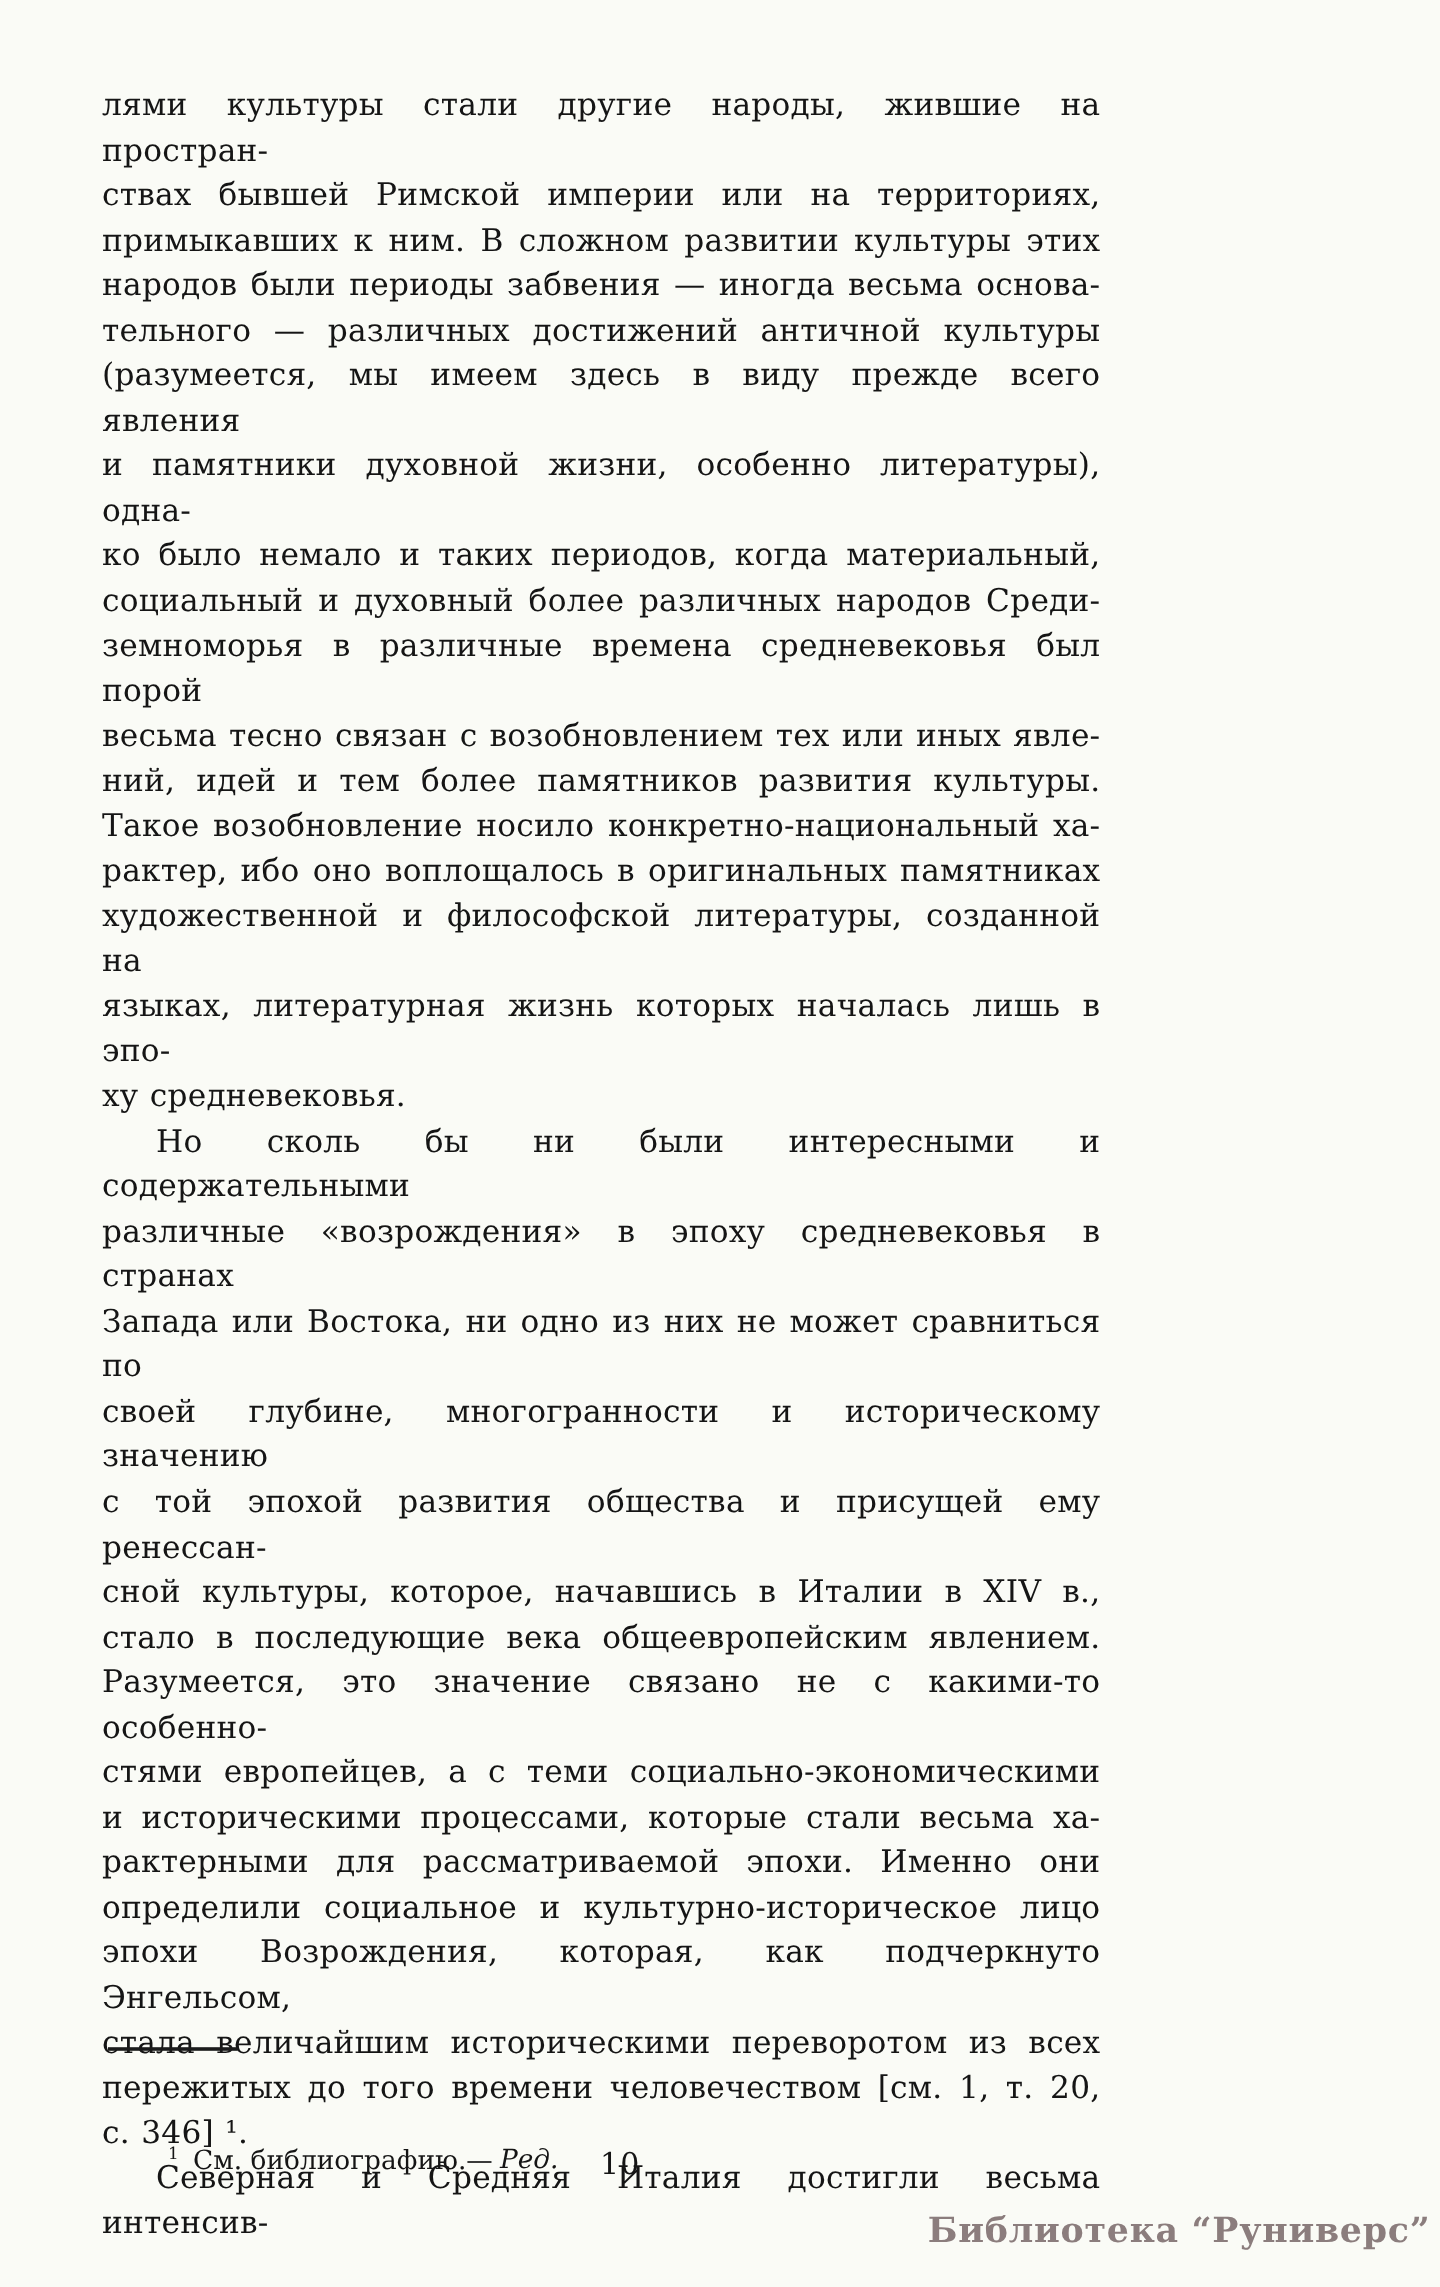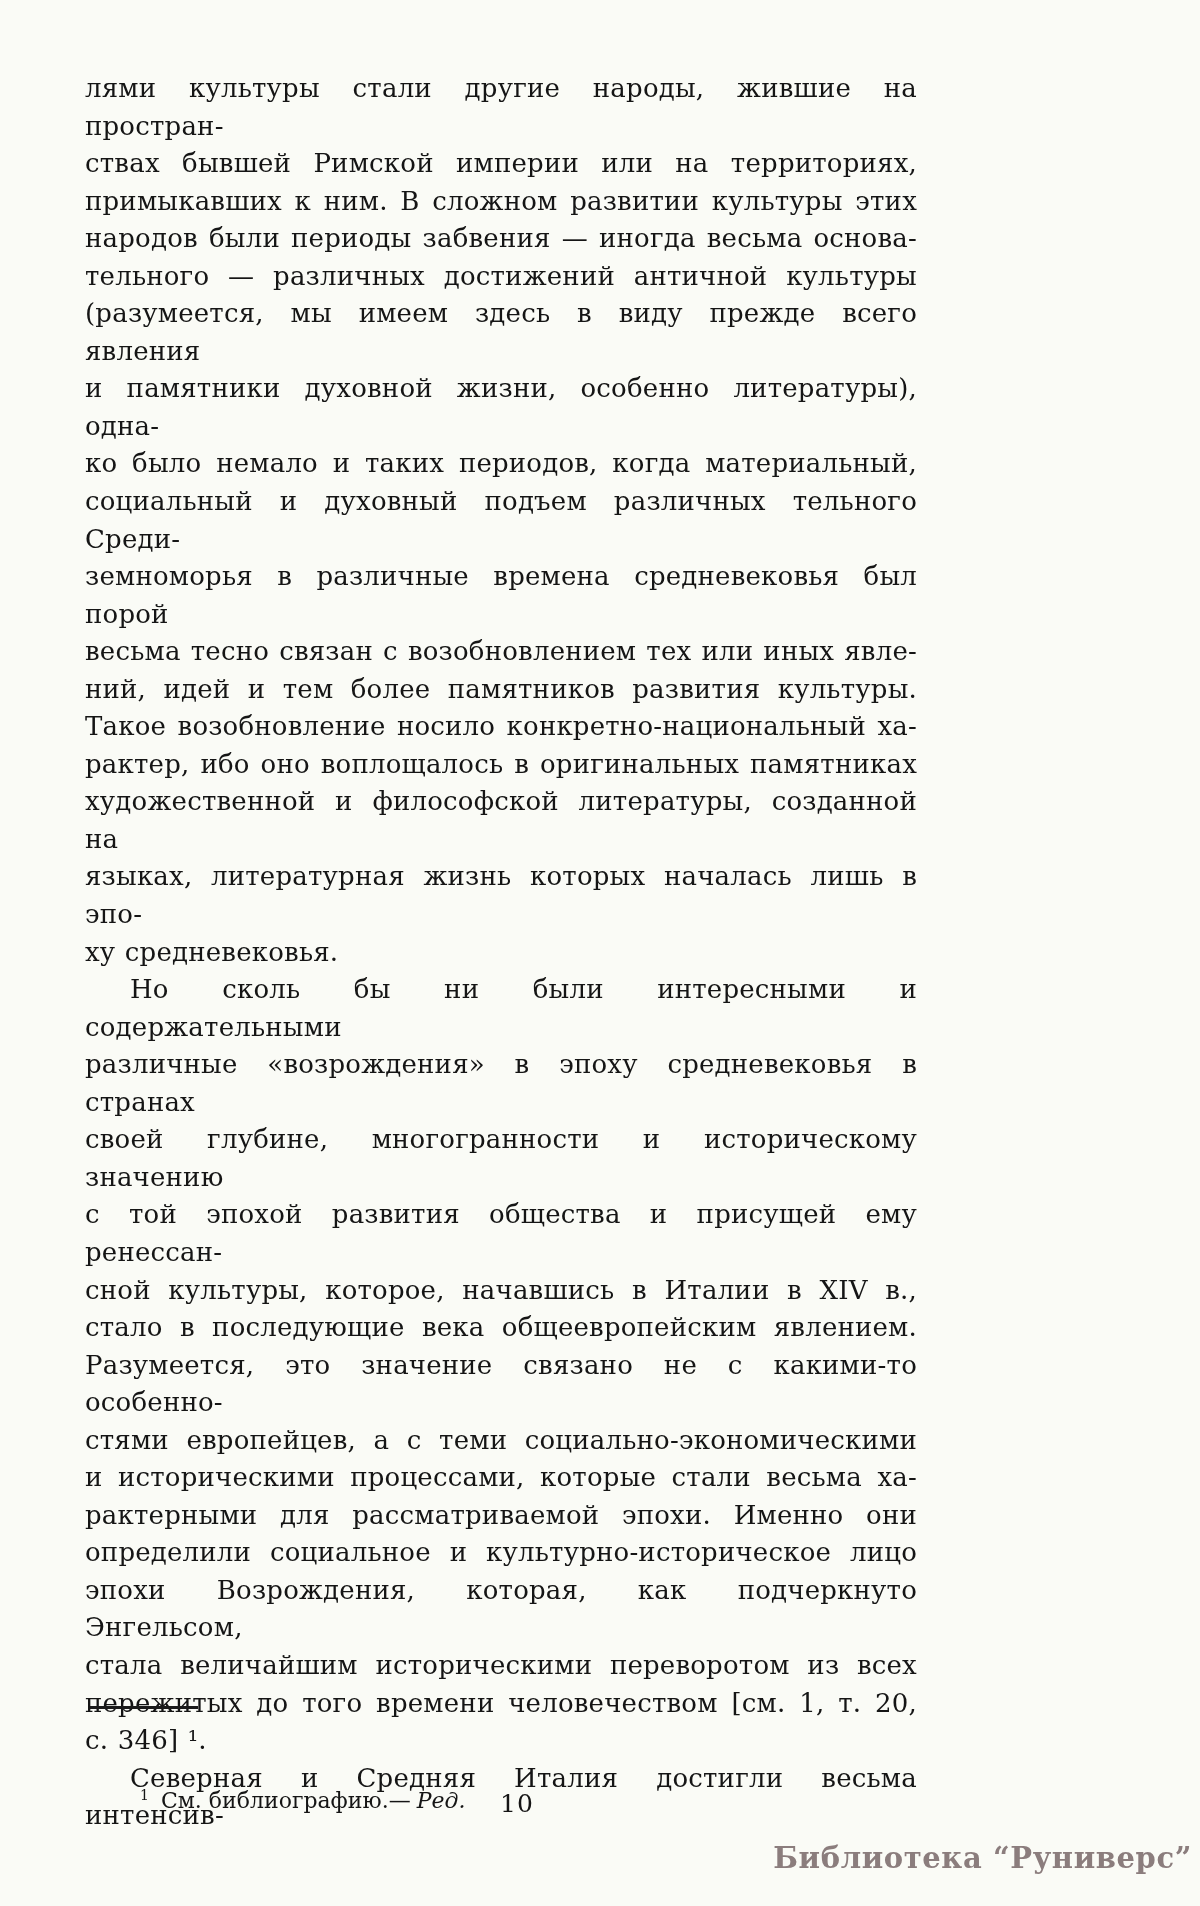--- a/index.html
+++ b/index.html
@@ -88,33 +88,34 @@
 <main class="text-block">
     <div class="para">
       <div class="line">лями культуры стали другие народы, жившие на простран-</div>
       <div class="line">ствах бывшей Римской империи или на территориях,</div>
       <div class="line">примыкавших к ним. В сложном развитии культуры этих</div>
       <div class="line">народов были периоды забвения — иногда весьма основа-</div>
       <div class="line">тельного — различных достижений античной культуры</div>
       <div class="line">(разумеется, мы имеем здесь в виду прежде всего явления</div>
       <div class="line">и памятники духовной жизни, особенно литературы), одна-</div>
       <div class="line">ко было немало и таких периодов, когда материальный,</div>
-      <div class="line">социальный и духовный подъем различных тельного Среди-</div>
+      <div class="line">социальный и духовный более различных народов Среди-</div>
       <div class="line">земноморья в различные времена средневековья был порой</div>
       <div class="line">весьма тесно связан с возобновлением тех или иных явле-</div>
       <div class="line">ний, идей и тем более памятников развития культуры.</div>
       <div class="line">Такое возобновление носило конкретно-национальный ха-</div>
       <div class="line">рактер, ибо оно воплощалось в оригинальных памятниках</div>
       <div class="line">художественной и философской литературы, созданной на</div>
       <div class="line">языках, литературная жизнь которых началась лишь в эпо-</div>
       <div class="line last">ху средневековья.</div>
     </div>
     <div class="para">
       <div class="line indent">Но сколь бы ни были интересными и содержательными</div>
       <div class="line">различные «возрождения» в эпоху средневековья в странах</div>
+      <div class="line">Запада или Востока, ни одно из них не может сравниться по</div>
       <div class="line">своей глубине, многогранности и историческому значению</div>
       <div class="line">с той эпохой развития общества и присущей ему ренессан-</div>
       <div class="line">сной культуры, которое, начавшись в Италии в XIV в.,</div>
       <div class="line">стало в последующие века общеевропейским явлением.</div>
       <div class="line">Разумеется, это значение связано не с какими-то особенно-</div>
       <div class="line">стями европейцев, а с теми социально-экономическими</div>
       <div class="line">и историческими процессами, которые стали весьма ха-</div>
       <div class="line">рактерными для рассматриваемой эпохи. Именно они</div>
       <div class="line">определили социальное и культурно-историческое лицо</div>
       <div class="line">эпохи Возрождения, которая, как подчеркнуто Энгельсом,</div>

